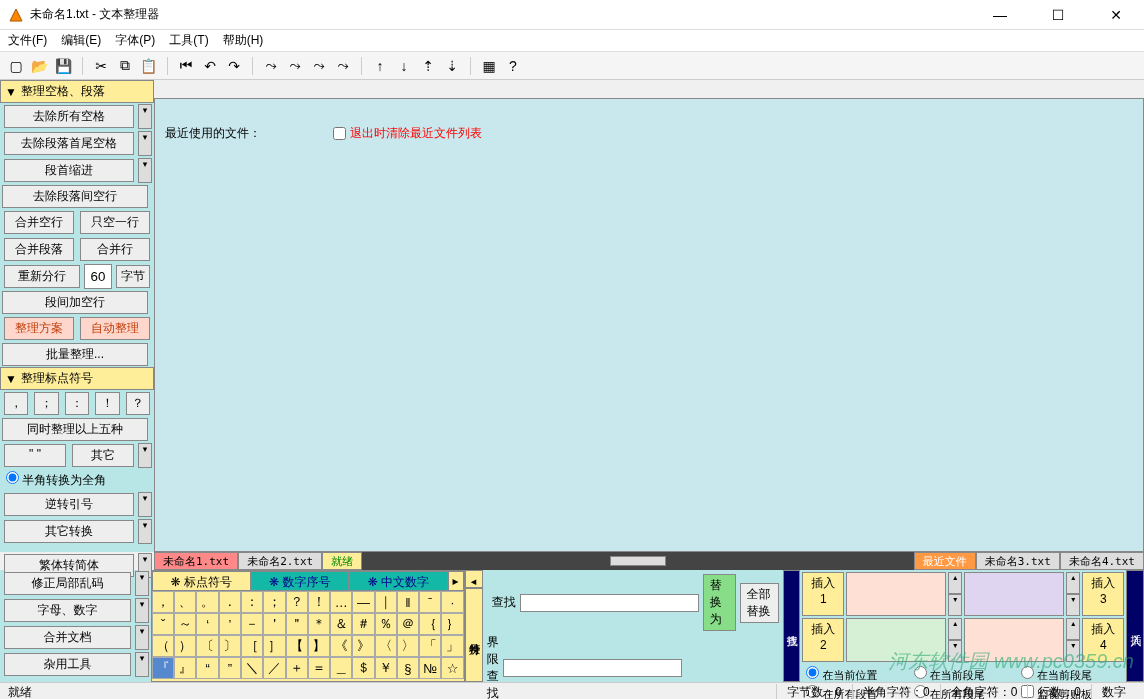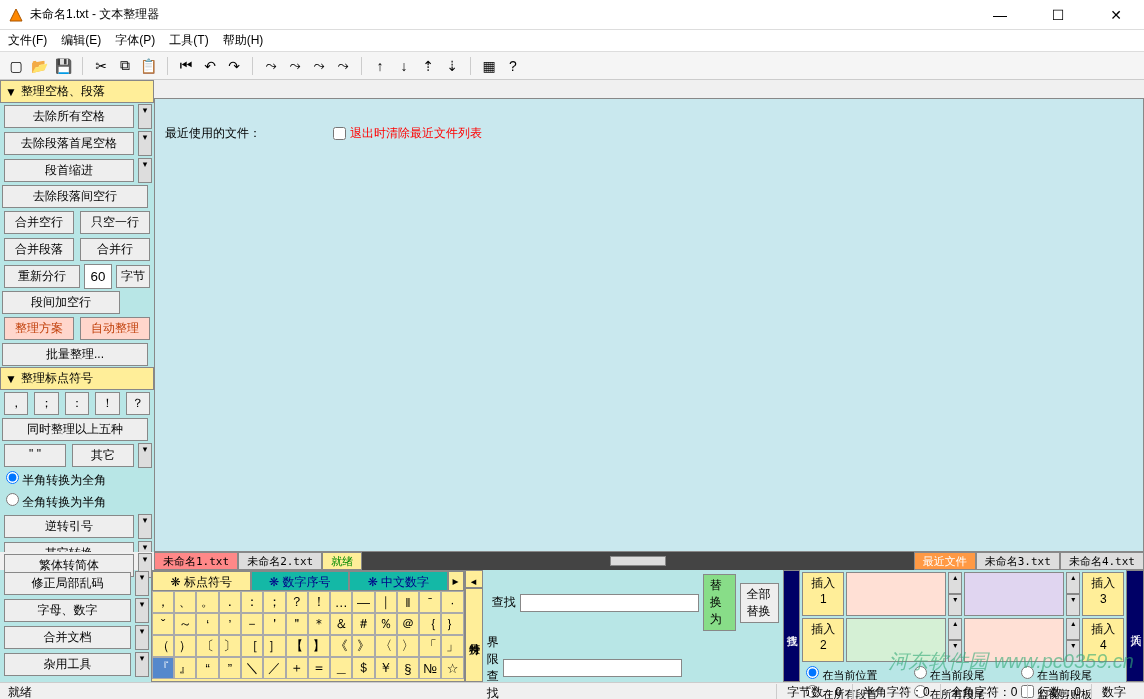--- a/index.html
+++ b/index.html
@@ -147,21 +147,21 @@
       </div>
     <div class="srow">
         <div class="sbtn">合并段落</div>
         <div class="sbtn">合并行</div>
       </div>
     <div class="srow">
         <div class="sbtn">重新分行</div>
         <input class="numin" value="60" style="">
         <div class="sbtn" style="flex:0 0 34px">字节</div>
       </div>
-    <div class="sbtn" style="margin:1px 2px;width:118px">段间加空行</div>
+    <div class="sbtn" style="margin:1px 2px;width:146px">段间加空行</div>
     <div class="srow">
         <div class="sbtn pnk red">整理方案</div>
         <div class="sbtn pnk red">自动整理</div>
       </div>
     <div class="sbtn" style="margin:1px 2px;width:146px">批量整理...</div>
 
     <div class="shead">
         <span class="tri">▼</span>
         <span>整理标点符号</span>
       </div>
@@ -172,21 +172,20 @@
         <div class="sbtn" style="flex: 1 1 0%;">！</div>
         <div class="sbtn" style="flex: 1 1 0%;">？</div>
       </div>
     <div class="sbtn" style="margin:1px 2px;width:146px">同时整理以上五种</div>
     <div class="srow">
         <div class="sbtn">" "</div>
         <div class="sbtn">其它</div>
         <div class="dd">▾</div>
       </div>
     <div class="radio-row"><label><input type="radio" checked="" style=""> <span>半角转换为全角</span></label></div>
-    <div class="radio-row"><label><input type="radio" style=""> <span>全角转换为半角</span></label></div>
     <div class="srow">
         <div class="sbtn">逆转引号</div>
         <div class="dd">▾</div>
       </div>
     <div class="srow">
         <div class="sbtn">其它转换</div>
         <div class="dd">▾</div>
       </div>
 
   </div>

